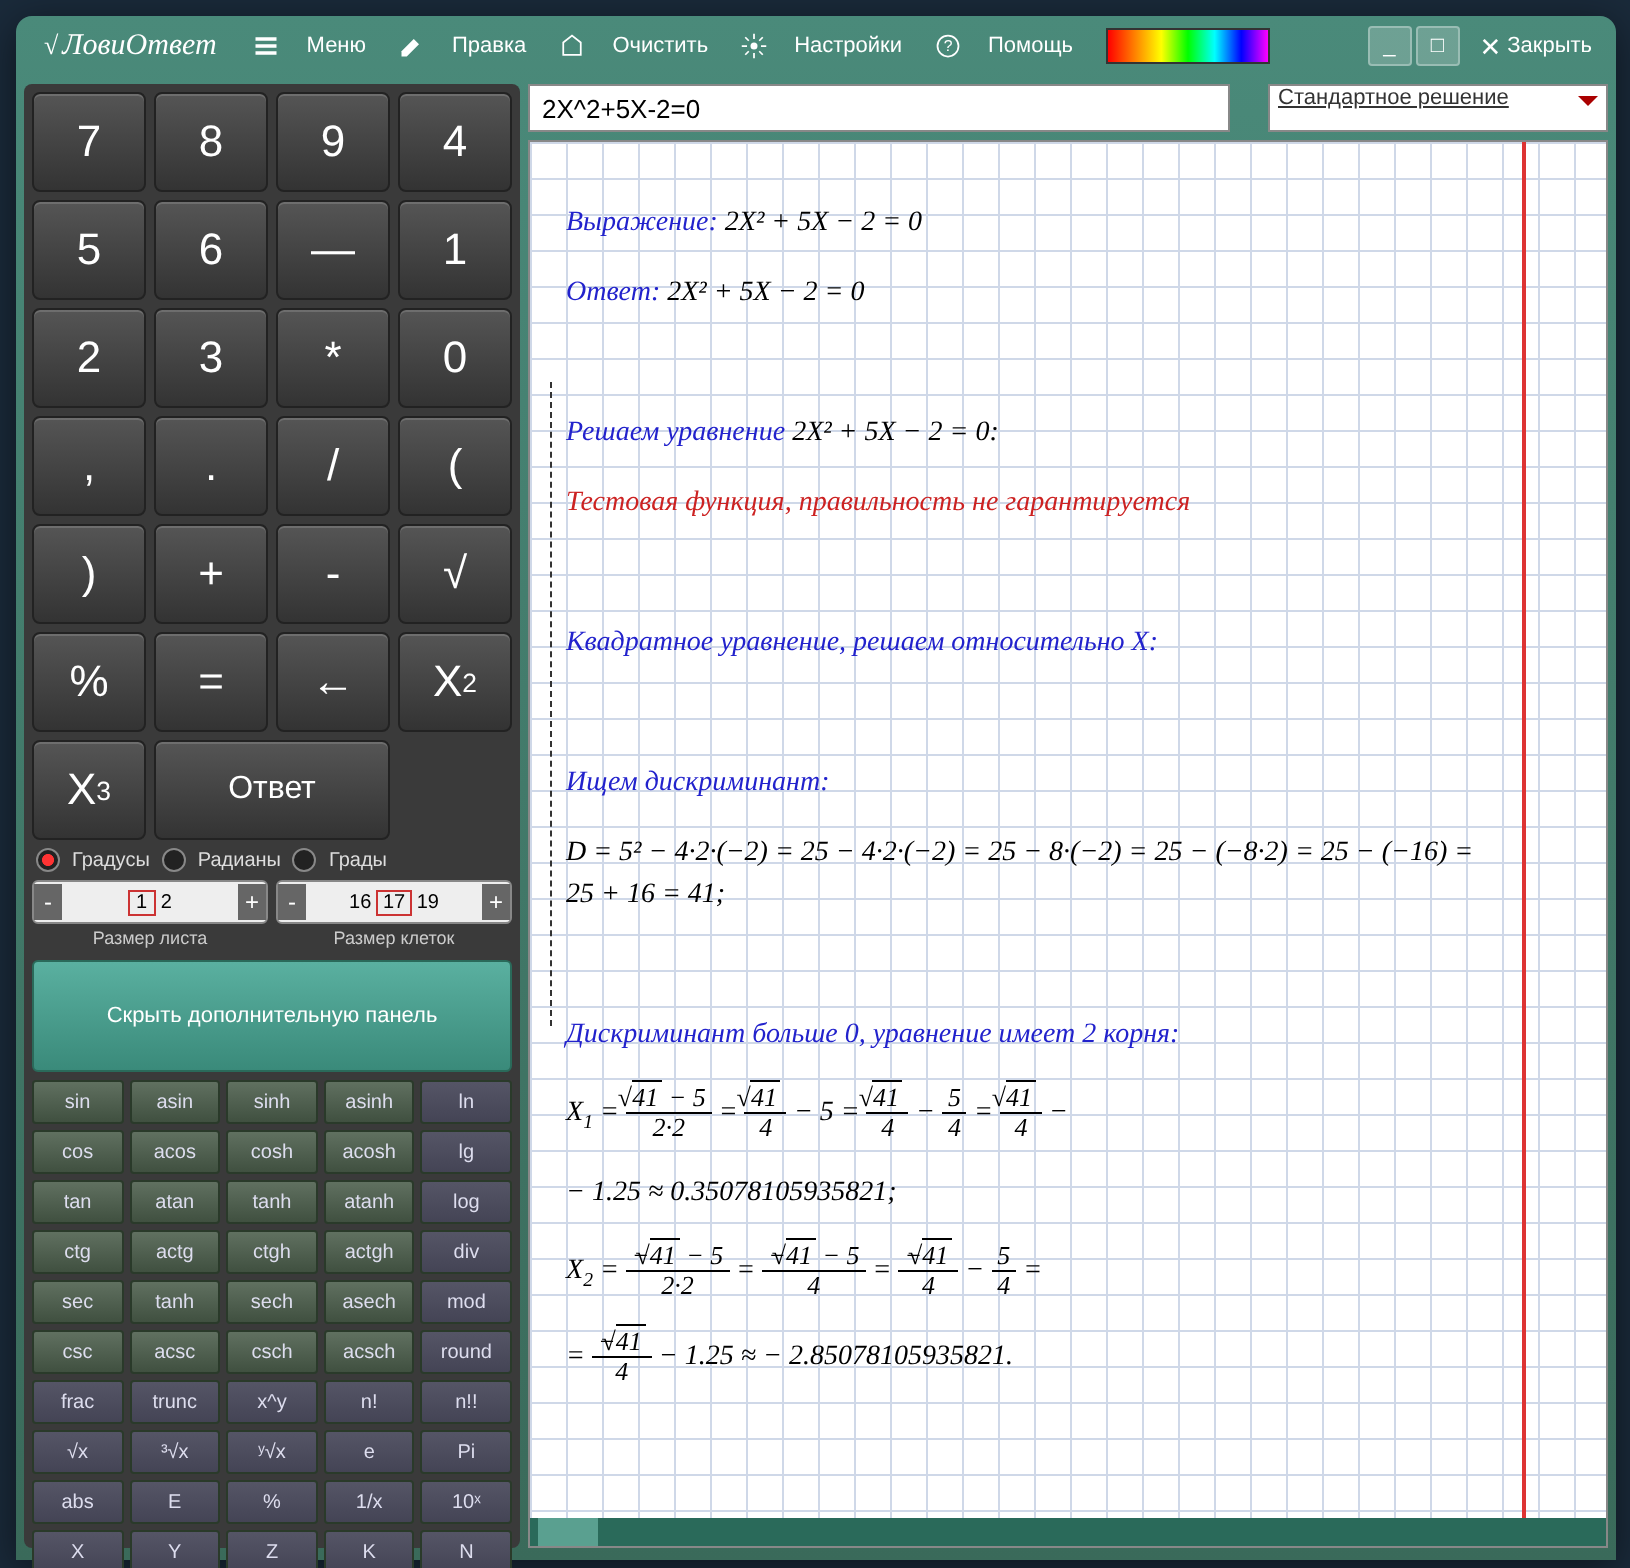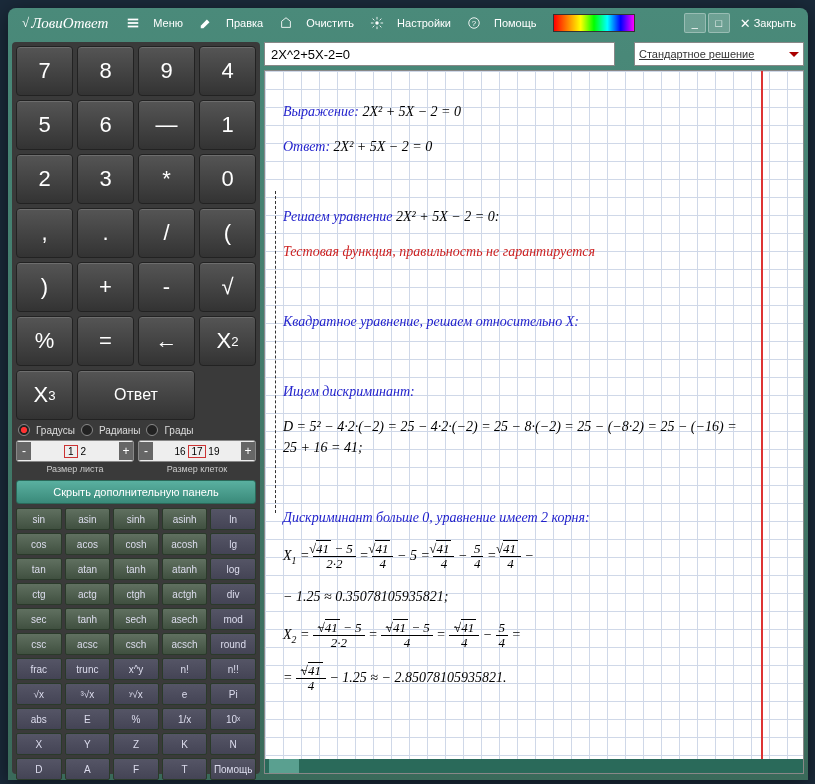--- a/index.html
+++ b/index.html
@@ -22,28 +22,28 @@
 .key.sm{font-size:16px}
 .key sup{font-size:.6em}
 .radio-row{display:flex;gap:6px;padding:4px 2px;color:#ddd;font-size:10px;align-items:flex-end}
 .radio{width:10px;height:10px;border-radius:50%;border:1px solid #888;background:#222;display:inline-block}
 .radio.on{background:radial-gradient(circle,#f33 40%,#222 45%)}
 .spin-row{display:flex;gap:4px;align-items:center}
 .spin{flex:1;display:flex;align-items:center;background:#eee;border:1px solid #888;border-radius:3px;height:20px;font-size:10px}
 .spin-btn{width:14px;height:18px;background:#666;color:#fff;display:flex;align-items:center;justify-content:center;cursor:pointer;font-size:12px}
 .spin-val{flex:1;text-align:center;color:#000}
 .spin-label{color:#ccc;font-size:9px;text-align:center;padding:2px 0}
-.hide-panel{background:linear-gradient(180deg,#5ab0a0,#3a8a7a);color:#fff;font-size:11px;text-align:center;padding:5px;border-radius:3px;margin:4px 0;cursor:pointer;border:1px solid #2a6a5a}
+.hide-panel{background:linear-gradient(180deg,#5ab0a0,#3a8a7a);color:#fff;font-size:11px;text-align:center;padding:21px;border-radius:3px;margin:4px 0;cursor:pointer;border:1px solid #2a6a5a}
 .funcgrid{display:grid;grid-template-columns:repeat(5,1fr);gap:3px}
 .fbtn{background:linear-gradient(180deg,#607060,#405040);border:1px solid #2a3a2a;border-radius:2px;color:#dde;font-size:10px;height:20px;display:flex;align-items:center;justify-content:center;cursor:pointer}
 .fbtn.alt{background:linear-gradient(180deg,#556,#445)}
 .right{flex:1;display:flex;flex-direction:column;gap:4px}
 .inputbar{display:flex;gap:19px;height:24px}
 .expr-input{flex:1;background:#fff;border:1px solid #888;padding:0 6px;font-size:13px;font-family:Arial}
-.mode-sel{width:160px;background:#fff;border:1px solid #888;font-size:11px;padding:0 4px;display:flex;align-items:center;justify-content:space-between;cursor:pointer;text-decoration:underline;color:#333}
+.mode-sel{width:160px;background:#fff;border:1px solid #888;font-size:11px;padding:0 4px;display:flex;align-items:flex-start;justify-content:space-between;cursor:pointer;text-decoration:underline;color:#333}
 .mode-sel::after{content:"";border:5px solid transparent;border-top-color:#a00;margin-top:5px}
 .paper{flex:1;background:#fff;border:1px solid #888;position:relative;overflow:hidden}
 .grid-bg{position:absolute;inset:0;background-image:linear-gradient(#cfd8e8 1px,transparent 1px),linear-gradient(90deg,#cfd8e8 1px,transparent 1px);background-size:18px 18px}
 .margin-line{position:absolute;top:0;bottom:0;right:40px;width:2px;background:#d33}
 .content{position:absolute;left:18px;top:16px;right:52px;font-family:'Times New Roman',serif;font-size:14px;color:#000;line-height:1.5}
 .blue{color:#2222cc;font-style:italic}
 .red{color:#cc2222;font-style:italic}
 .math{font-style:italic}
 .frac{display:inline-flex;flex-direction:column;align-items:center;vertical-align:middle;font-size:13px;line-height:1.1}
 .frac .n{border-bottom:1px solid #000;padding:0 3px}

